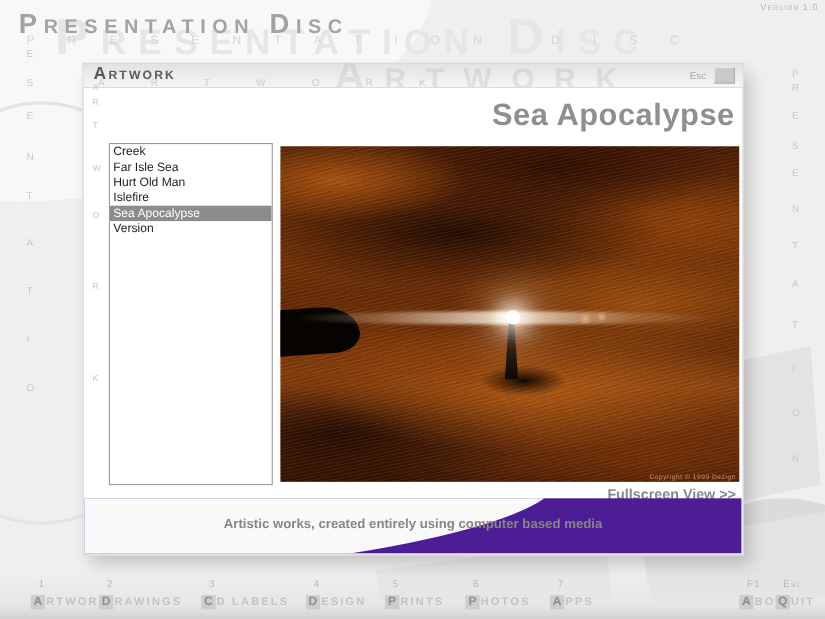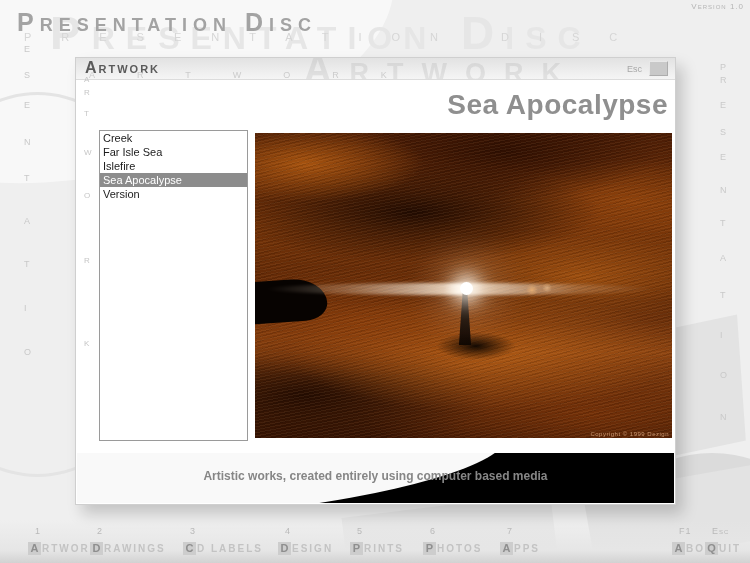--- a/index.html
+++ b/index.html
@@ -94,21 +94,21 @@
     background:radial-gradient(rgba(255,190,120,0.6), transparent 70%); }
   .art .orb2 { position:absolute; left:287px; top:150px; width:10px; height:10px; border-radius:50%;
     background:radial-gradient(rgba(255,210,160,0.5), transparent 70%); }
   .art .copyright { position:absolute; right:3px; bottom:1px; font-size:6px;
     color:rgba(230,180,140,0.78); letter-spacing:0.5px; }
 
   .fullscreen-link { position:absolute; right:6px; top:384px; font-size:13px; font-weight:bold;
     color:#878787; cursor:pointer; }
 
   .win-footer { position:absolute; left:1px; right:1px; bottom:1px; height:50px;
-    background:#000000; overflow:hidden; }
+    background:#4c1d95; overflow:hidden; }
   .win-footer::before { content:""; position:absolute; left:-90px; top:-36px; width:520px; height:95px;
     background:#f9f9f9; border-radius:50%; transform:rotate(-6deg); }
   .caption { position:absolute; left:0; right:0; top:16px; text-align:center; font-size:12px;
     font-weight:bold; color:#868686; }
 
   
   .bottom-bar { position:absolute; left:0; top:520px; width:750px; height:43px; z-index:3;
     background:linear-gradient(180deg, rgba(236,236,236,0) 0%, #e6e6e6 70%, #d2d2d2 100%); }
   .menu-item { position:absolute; top:6px; cursor:pointer; white-space:nowrap; }
   .menu-num { display:block; margin-left:7px; margin-bottom:3px; font-size:9px; color:#b9b9b9;
@@ -178,36 +178,38 @@
         <span class="vletter" style="top: 133px;">O</span>
         <span class="vletter" style="top: 198px;">R</span>
         <span class="vletter" style="top: 281px;">K</span>
       </div>
 
     <div class="artwork-title">Sea Apocalypse</div>
 
     <div class="listbox" id="artwork-list">
         <div class="list-item">Creek</div>
         <div class="list-item">Far Isle Sea</div>
+        <div class="list-item">Hurt Old Man</div>
         <div class="list-item">Islefire</div>
         <div class="list-item selected">Sea Apocalypse</div>
         <div class="list-item">Version</div>
       </div>
 
     <div class="art">
       <div class="shore"></div>
       <div class="beam"></div>
       <div class="orb1"></div>
       <div class="orb2"></div>
       <div class="tower"></div>
       <div class="rock"></div>
       <div class="light"></div>
       <div class="copyright">Copyright © 1999 Dezign</div>
     </div>
 
+    <div class="fullscreen-link">Fullscreen View &gt;&gt;</div>
 
     <div class="win-footer">
       <div class="caption">Artistic works, created entirely using computer based media</div>
     </div>
   </div>
 
   <div class="bottom-bar" id="bottom-bar">
       <div class="menu-item" style="left: 28px;"><span class="menu-num">1</span><span class="menu-label"><span class="keycap">A</span><span class="rest">RTWORK</span></span></div>
       <div class="menu-item" style="left: 90px;"><span class="menu-num">2</span><span class="menu-label"><span class="keycap">D</span><span class="rest">RAWINGS</span></span></div>
       <div class="menu-item" style="left: 183px;"><span class="menu-num">3</span><span class="menu-label"><span class="keycap">C</span><span class="rest">D LABELS</span></span></div>

